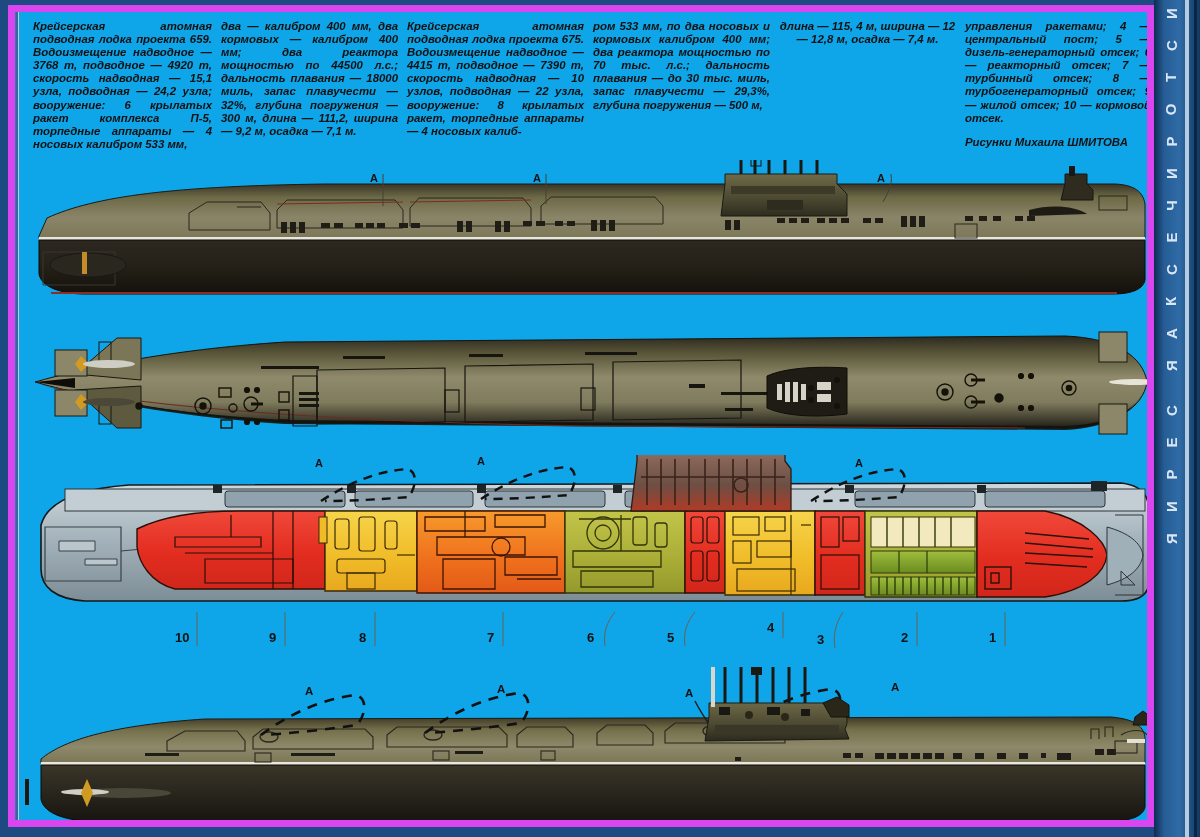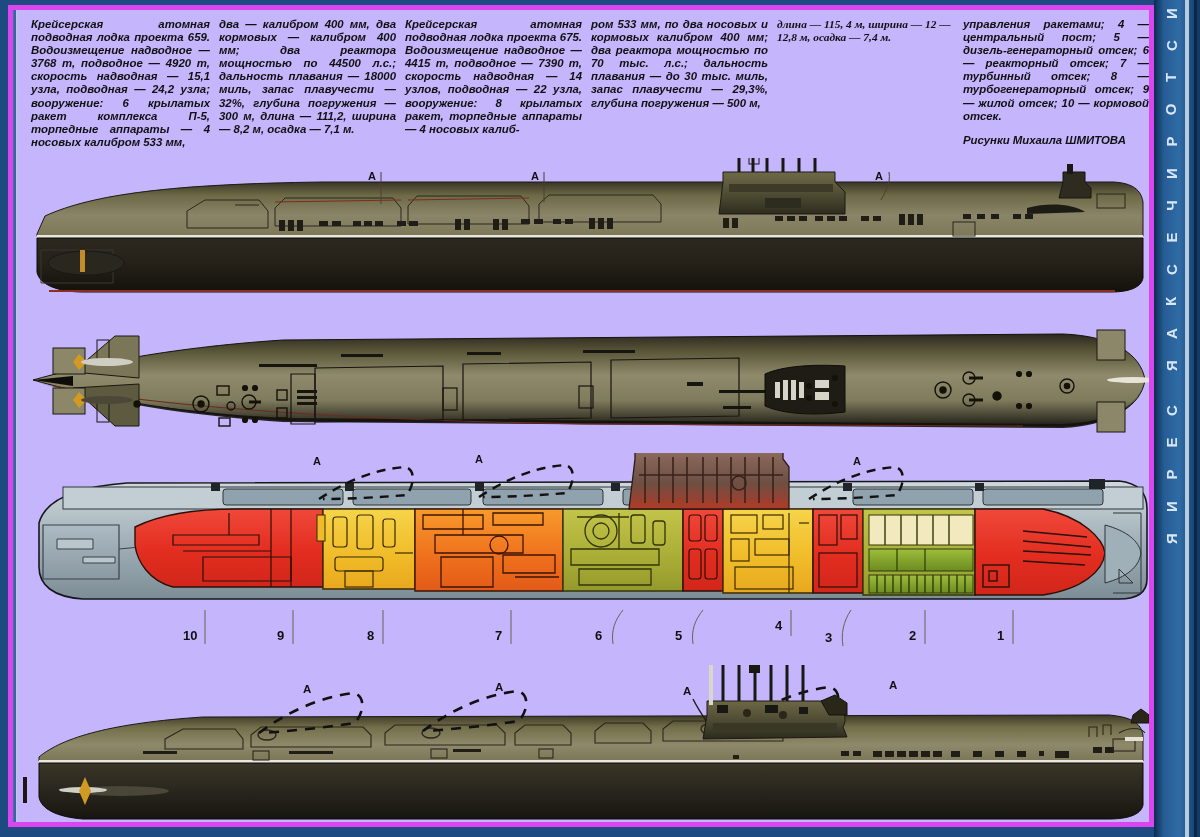--- a/index.html
+++ b/index.html
@@ -9,22 +9,22 @@
     font-family:"Liberation Sans", sans-serif;
   }
   .page{
     position:relative;width:1200px;height:837px;
     background:#1d4a80;
     box-sizing:border-box;
   }
   
   .sheet{
     position:absolute;left:8px;top:5px;width:1146px;height:822px;
-    background:#c4b5fd;
-    border:5px solid #d946ef;
+    background:#0ea5e9;
+    border:7px solid #d946ef;
     box-sizing:border-box;
     overflow:hidden;
   }
   .sheet::before{
     content:"";position:absolute;left:0;top:0;width:4px;height:100%;
     background:linear-gradient(90deg,#3e7ab5 0%,#2b5e93 60%,#ffffff 100%);
   }
 
   
   .spine{
@@ -63,58 +63,58 @@
     font-style:italic;font-weight:bold;
     font-size:11.4px;line-height:13.1px;
     color:#111;
     text-align:justify;
     box-sizing:border-box;
   }
   .c1{width:188px;padding-right:9px;}
   .c2{width:186px;padding-right:9px;}
   .c3{width:186px;padding-right:9px;}
   .c4{width:186px;padding-right:9px;}
-  .c5{width:186px;padding-right:9px;text-align:left;font-family:Liberation Serif, serif;}
+  .c5{width:186px;padding-right:9px;text-align:center;}
   .c6{width:186px;}
   .col p{margin:0 0 11px 0;}
   .credit{margin-top:12px;}
 
   
   .ill{position:absolute;left:0;}
   
   #row1{top:148px;left:10px;width:1140px;height:150px;}
   #row2{top:298px;left:10px;width:1140px;height:145px;}
   #row3{top:443px;left:10px;width:1140px;height:160px;}
   #row4{top:655px;left:10px;width:1140px;height:165px;}
 
   .marker{
     position:absolute;font-size:11px;font-weight:bold;color:#111;
     font-family:"Liberation Sans",sans-serif;
   }
 
   
-  .callouts{position:absolute;left:10px;top:600px;width:1140px;height:50px;}
+  .callouts{position:absolute;left:0;top:600px;width:1140px;height:50px;}
 
   svg{display:block;}
 </style>
 </head>
 <body>
 
 <div class="page">
   <div class="sheet">
 
     <div class="textblock">
       <div class="col c1">
         <p>Крейсерская атомная подводная лодка проекта 659. Водоизмещение надводное — 3768 т, подводное — 4920 т, скорость надводная — 15,1 узла, подводная — 24,2 узла; вооружение: 6 крылатых ракет комплекса П-5, торпедные аппараты — 4 носовых калибром 533 мм,</p>
       </div>
       <div class="col c2">
-        <p>два — калибром 400 мм, два кормовых — калибром 400 мм; два реактора мощностью по 44500 л.с.; дальность плавания — 18000 миль, запас плавучести — 32%, глубина погружения — 300 м, длина — 111,2, ширина — 8,2 м, осадка — 7,1 м.</p>
+        <p>два — калибром 400 мм, два кормовых — калибром 400 мм; два реактора мощностью по 44500 л.с.; дальность плавания — 18000 миль, запас плавучести — 32%, глубина погружения — 300 м, длина — 111,2, ширина — 9,2 м, осадка — 7,1 м.</p>
       </div>
       <div class="col c3">
-        <p>Крейсерская атомная подводная лодка проекта 675. Водоизмещение надводное — 4415 т, подводное — 7390 т, скорость надводная — 14 узлов, подводная — 22 узла, вооружение: 8 крылатых ракет, торпедные аппараты — 4 носовых калиб-</p>
+        <p>Крейсерская атомная подводная лодка проекта 675. Водоизмещение надводное — 4415 т, подводное — 7390 т, скорость надводная — 10 узлов, подводная — 22 узла, вооружение: 8 крылатых ракет, торпедные аппараты — 4 носовых калиб-</p>
       </div>
       <div class="col c4">
         <p>ром 533 мм, по два носовых и кормовых калибром 400 мм; два реактора мощностью по 70 тыс. л.с.; дальность плавания — до 30 тыс. миль, запас плавучести — 29,3%, глубина погружения — 500 м,</p>
       </div>
       <div class="col c5">
         <p>длина — 115, 4 м, ширина — 12 — 12,8 м, осадка — 7,4 м.</p>
       </div>
       <div class="col c6">
         <p>управления ракетами; 4 — центральный пост; 5 — дизель-генераторный отсек; 6 — реакторный отсек; 7 — турбинный отсек; 8 — турбогенераторный отсек; 9 — жилой отсек; 10 — кормовой отсек.</p>
         <p class="credit">Рисунки Михаила ШМИТОВА</p>

